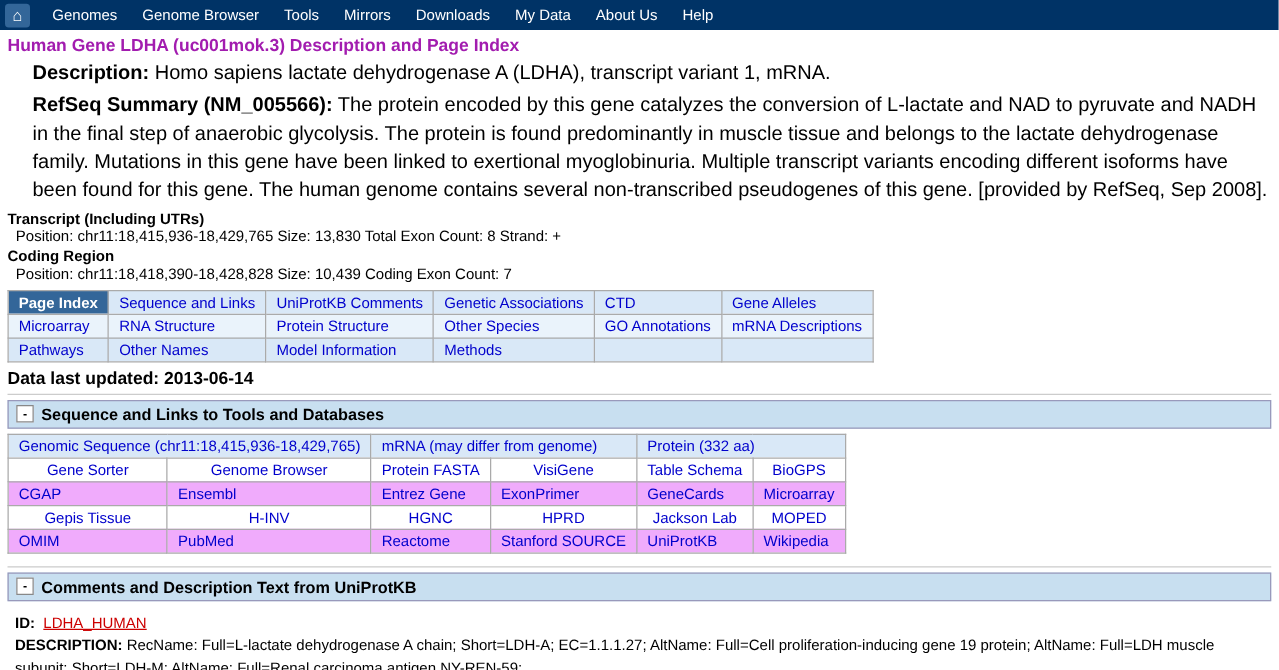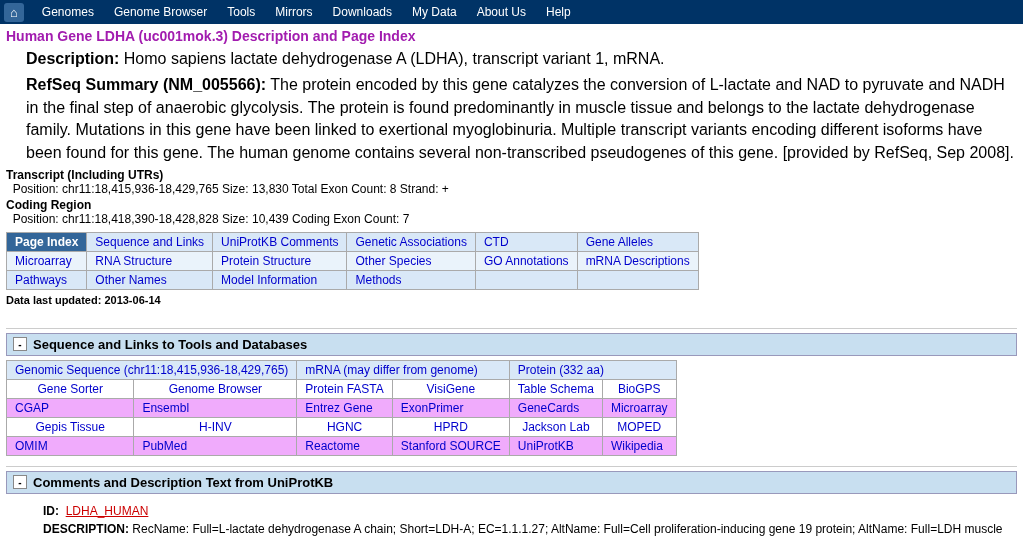--- a/index.html
+++ b/index.html
@@ -64,21 +64,21 @@
       color: #fff;
       font-weight: bold;
     }
     .page-index-table tr:nth-child(odd) td:not(.header-cell) {
       background: #d9e8f7;
     }
     .page-index-table tr:nth-child(even) td:not(.header-cell) {
       background: #eaf3fb;
     }
 
-    .data-updated { font-size: 11px; font-weight: bold; margin-bottom: 22px; }
+    .data-updated { font-size: 14px; font-weight: bold; margin-bottom: 5px; }
 
     
     .section-header {
       background: #c8dff0;
       border: 1px solid #99b;
       padding: 3px 6px;
       font-weight: bold;
       font-size: 13px;
       display: flex;
       align-items: center;
@@ -120,21 +120,21 @@
       background: #d9e8f7;
       color: #00c;
       font-weight: normal;
     }
     .links-table .row-bg1 td { background: #fff; text-align: center; }
     .links-table .row-bg2 td { background: #f0abfc; }
 
     
     .uniprot-section { padding: 4px 6px; font-size: 12px; }
     .uniprot-id { color: #c00; text-decoration: underline; cursor: pointer; }
-    .uniprot-text { line-height: 1.5; margin-left: 31px; }
+    .uniprot-text { line-height: 1.5; }
     .uniprot-text b { font-weight: bold; }
 
     .divider {
       border: none;
       border-top: 1px solid #ccc;
       margin: 4px 0;
     }
   </style>
 </head>
 <body>

